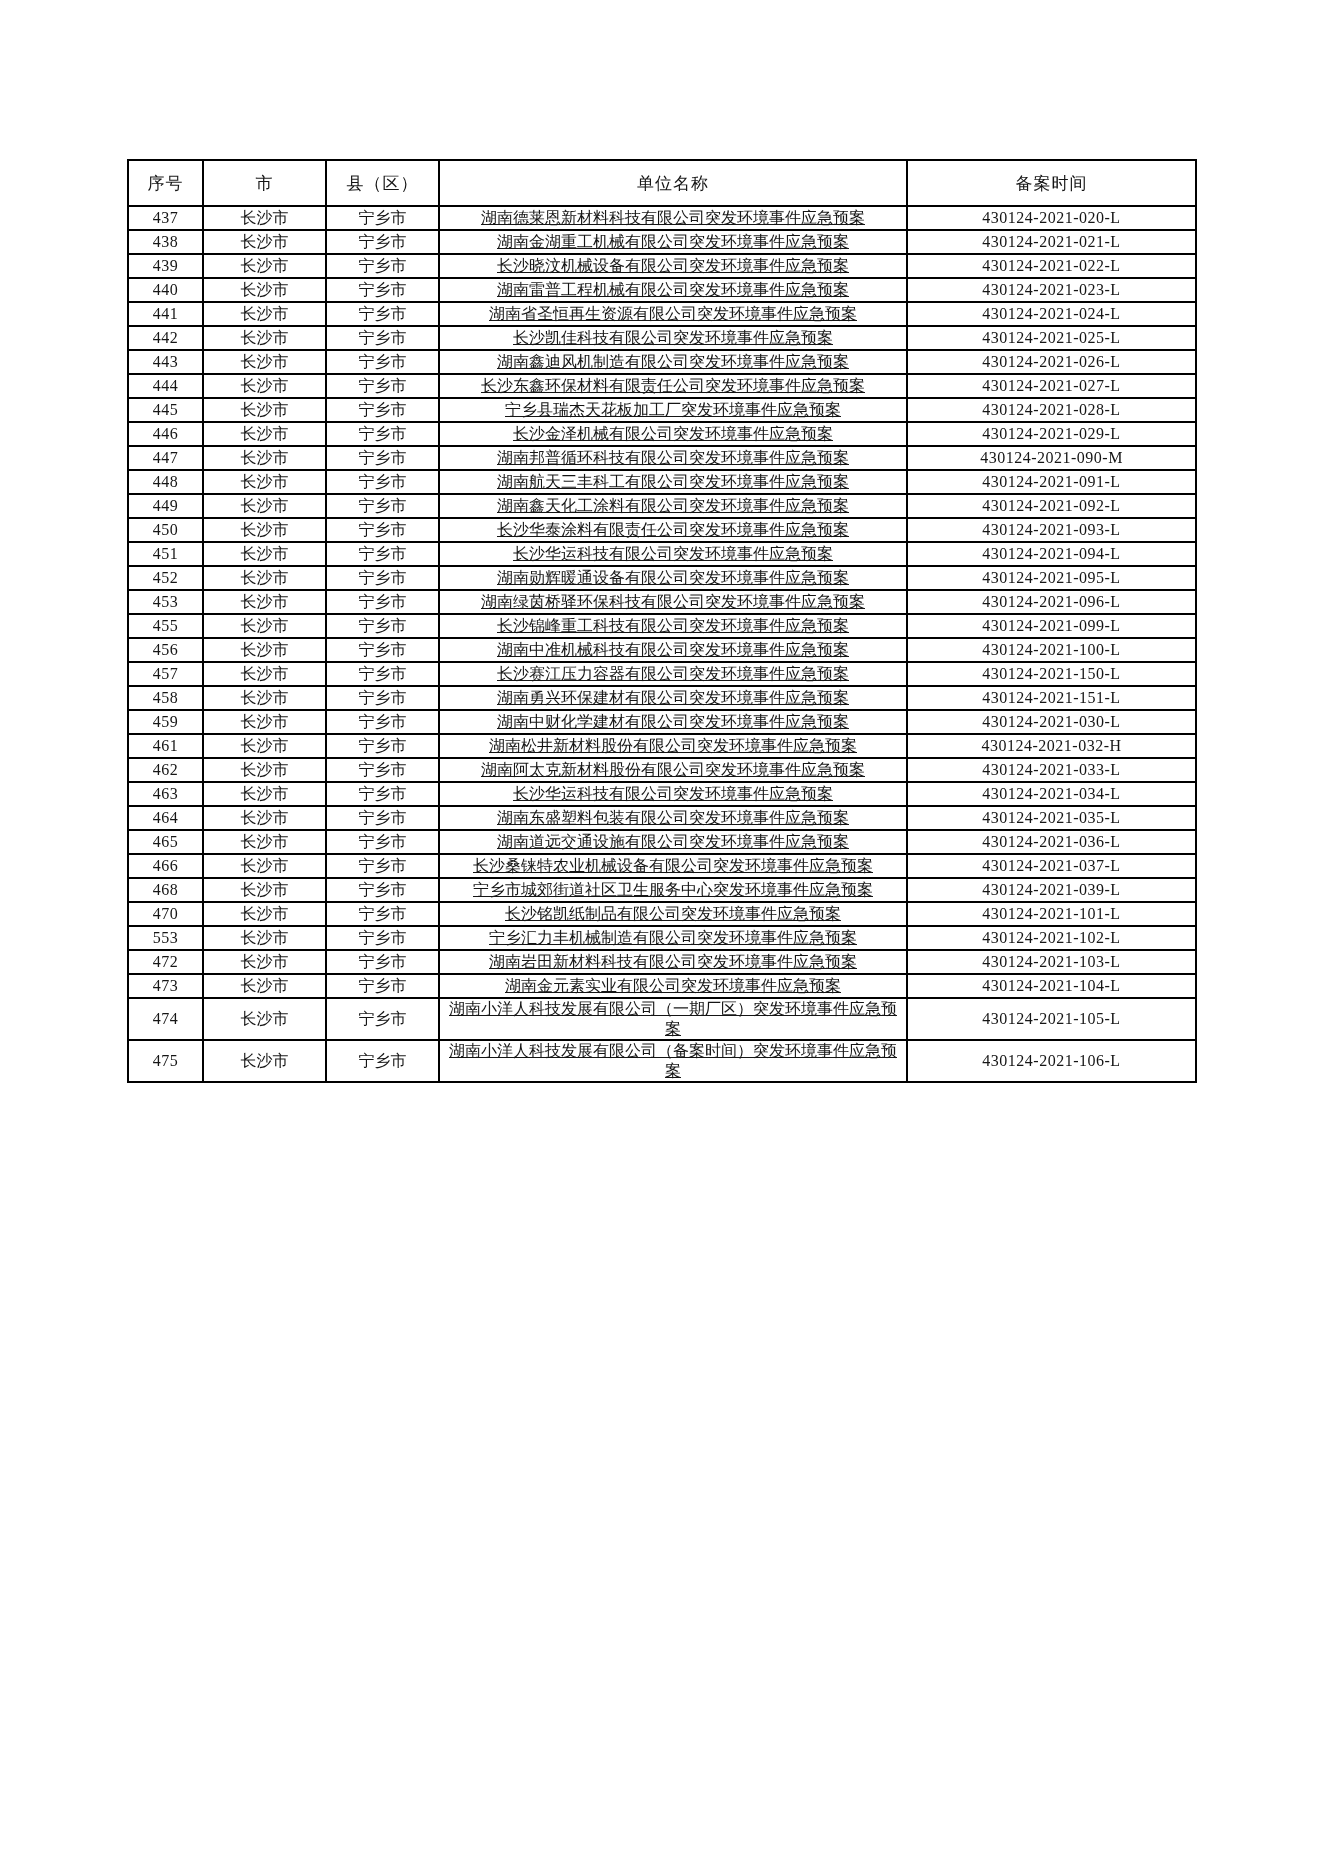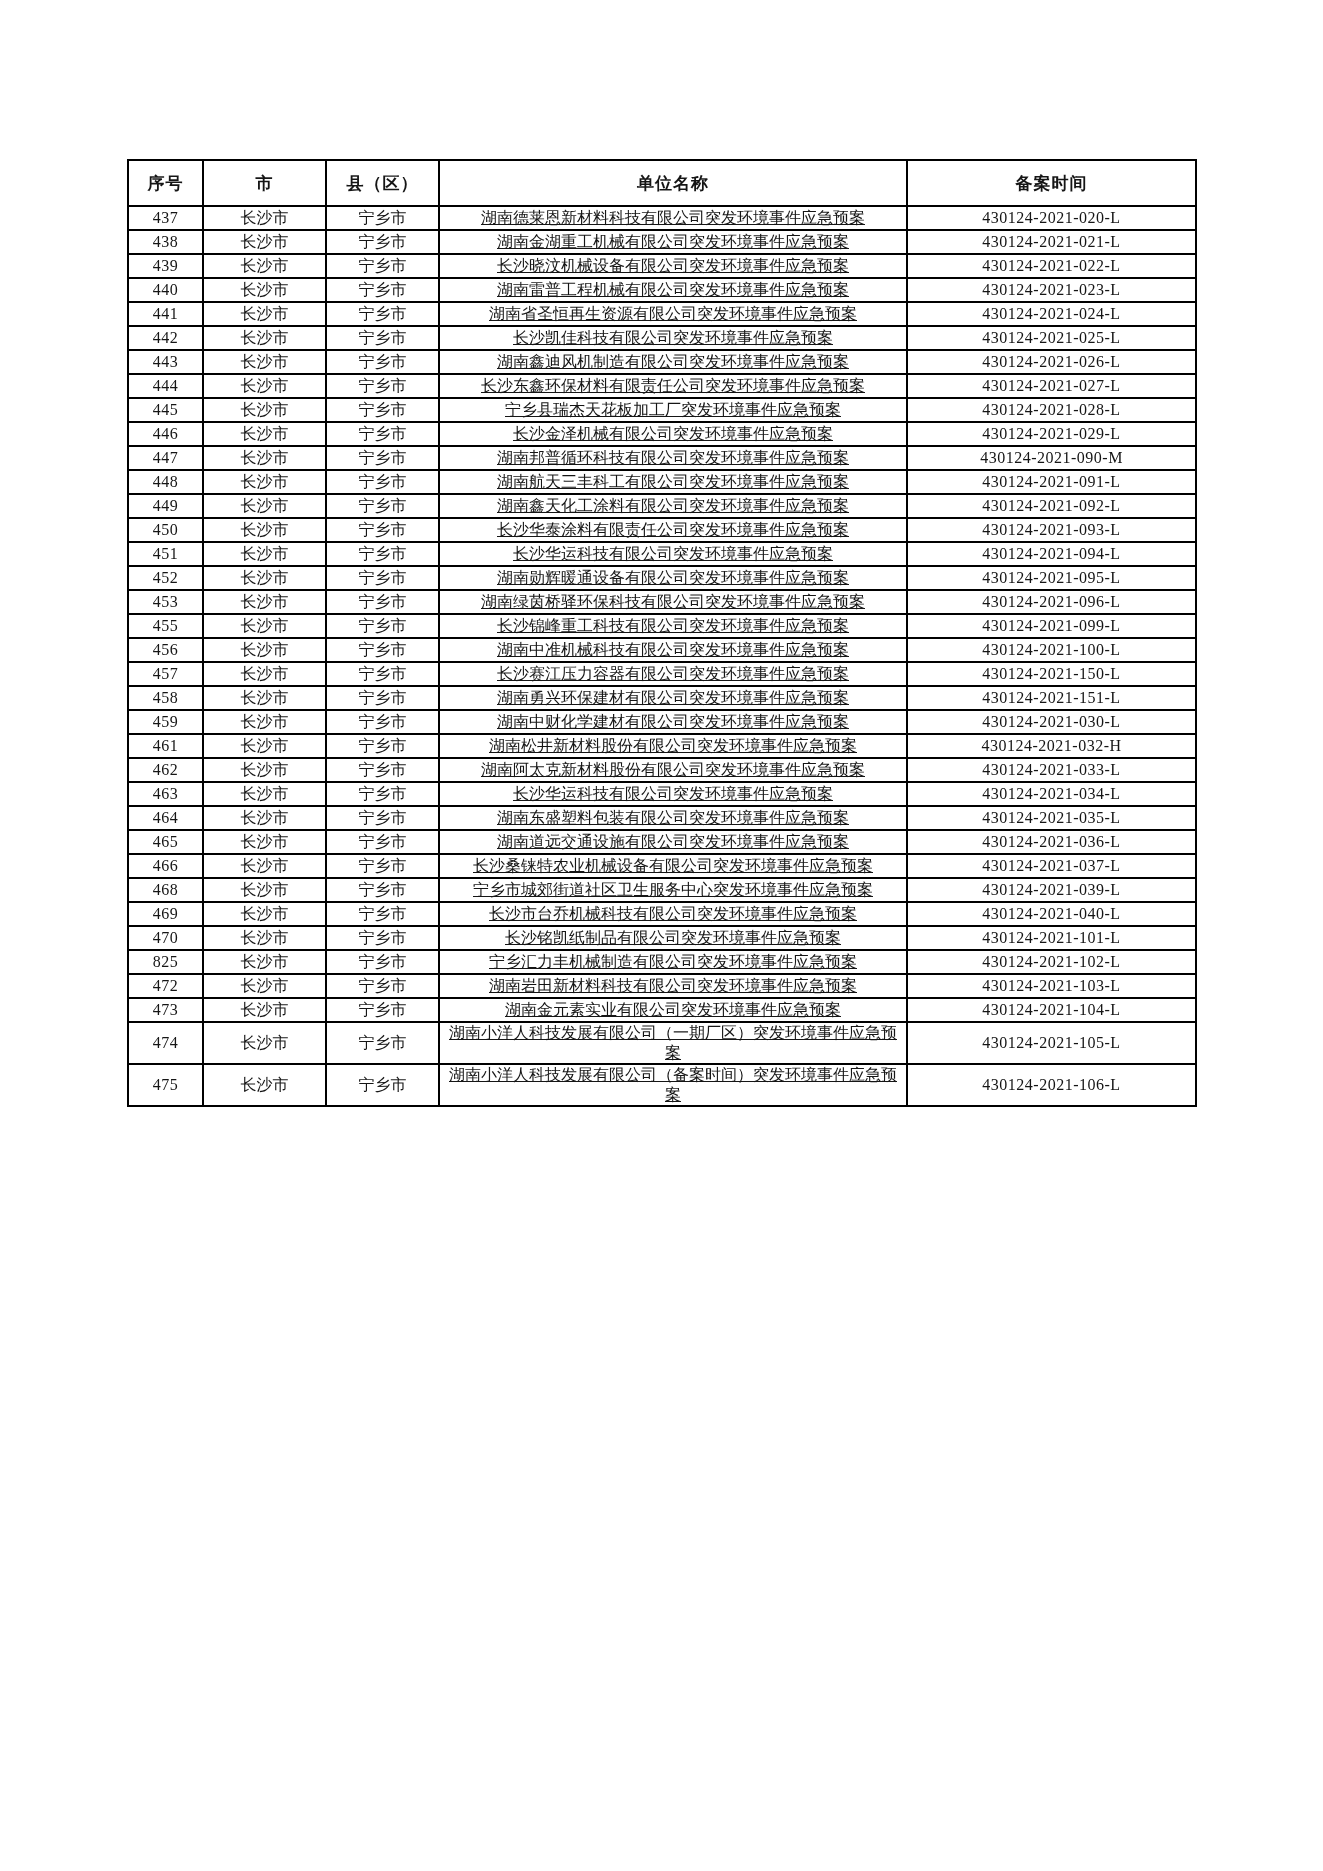--- a/index.html
+++ b/index.html
@@ -35,21 +35,21 @@
     text-align: center;
     vertical-align: middle;
     padding: 0 3px;
     overflow: hidden;
   }
   table.records thead tr {
     height: 46px;
   }
   table.records thead th {
     font-size: 17px;
-    font-weight: bold;
+    font-weight: normal;
     letter-spacing: 1px;
     margin-left: 12px;
   }
   table.records tbody tr {
     height: 24px;
   }
   table.records tbody td {
     font-size: 16px;
   }
   td.c-serial, td.c-code {
@@ -341,39 +341,30 @@
         <tr>
     <td class="c-serial">468</td>
     <td class="c-city">长沙市</td>
     <td class="c-county">宁乡市</td>
     <td class="c-name">
             <span class="name-text">宁乡市城郊街道社区卫生服务中心突发环境事件应急预案</span>
           </td>
     <td class="c-code">430124-2021-039-L</td>
   </tr>
         <tr>
-    <td class="c-serial">469</td>
-    <td class="c-city">长沙市</td>
-    <td class="c-county">宁乡市</td>
-    <td class="c-name">
-            <span class="name-text">长沙市台乔机械科技有限公司突发环境事件应急预案</span>
-          </td>
-    <td class="c-code">430124-2021-040-L</td>
-  </tr>
-        <tr>
     <td class="c-serial">470</td>
     <td class="c-city">长沙市</td>
     <td class="c-county">宁乡市</td>
     <td class="c-name">
             <span class="name-text">长沙铭凯纸制品有限公司突发环境事件应急预案</span>
           </td>
     <td class="c-code">430124-2021-101-L</td>
   </tr>
         <tr>
-    <td class="c-serial">825</td>
+    <td class="c-serial">553</td>
     <td class="c-city">长沙市</td>
     <td class="c-county">宁乡市</td>
     <td class="c-name">
             <span class="name-text">宁乡汇力丰机械制造有限公司突发环境事件应急预案</span>
           </td>
     <td class="c-code">430124-2021-102-L</td>
   </tr>
         <tr>
     <td class="c-serial">472</td>
     <td class="c-city">长沙市</td>

